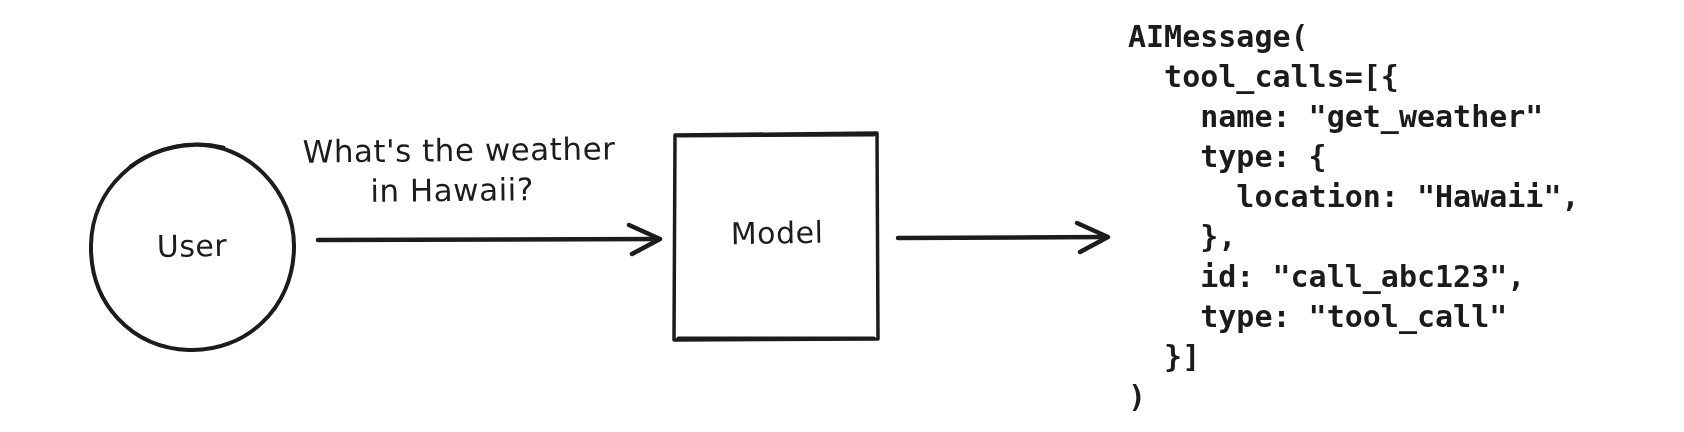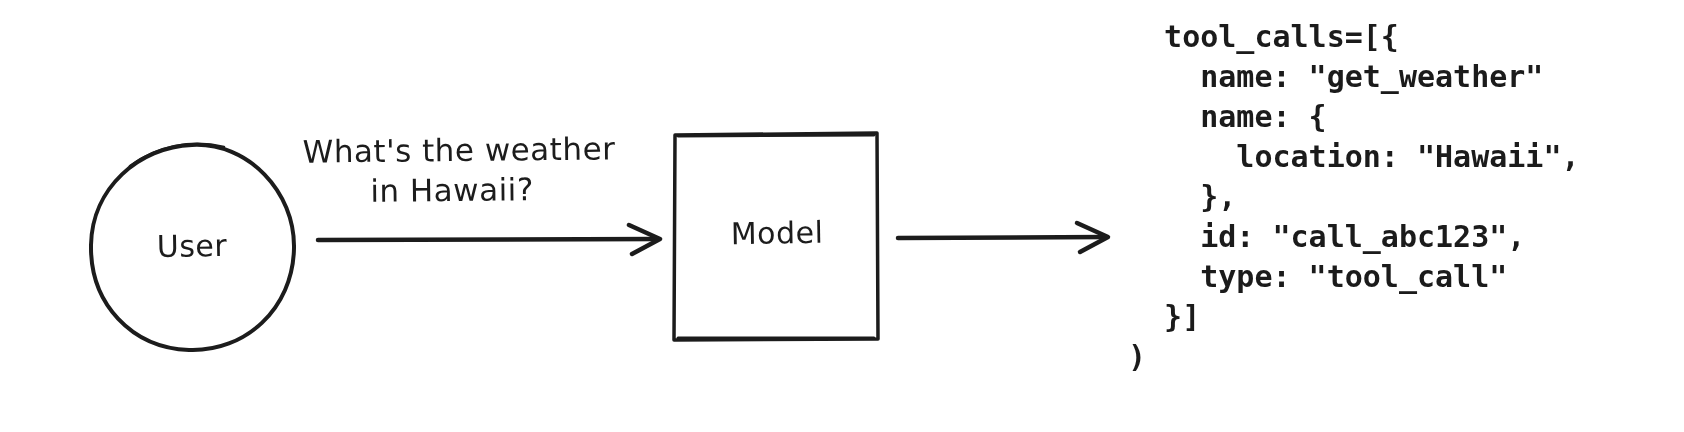--- a/index.html
+++ b/index.html
@@ -72,23 +72,24 @@
   </svg>
 
   <div class="hand node-label" style="left:192px; top:246px;">User</div>
 
   <div class="hand node-label" style="left:777px; top:233px;">Model</div>
 
   <div class="hand msg-line" style="left:459px; top:150px;">What's the weather</div>
   <div class="hand msg-line" style="left:452px; top:190px;">in Hawaii?</div>
 
   <div class="code-block">
+    <div class="code-line">AIMessage(</div>
     <div class="code-line">  tool_calls=[{</div>
     <div class="code-line">    name: "get_weather"</div>
-    <div class="code-line">    name: {</div>
+    <div class="code-line">    type: {</div>
     <div class="code-line">      location: "Hawaii",</div>
     <div class="code-line">    },</div>
     <div class="code-line">    id: "call_abc123",</div>
     <div class="code-line">    type: "tool_call"</div>
     <div class="code-line">  }]</div>
     <div class="code-line">)</div>
   </div>
 
 </div>
 

